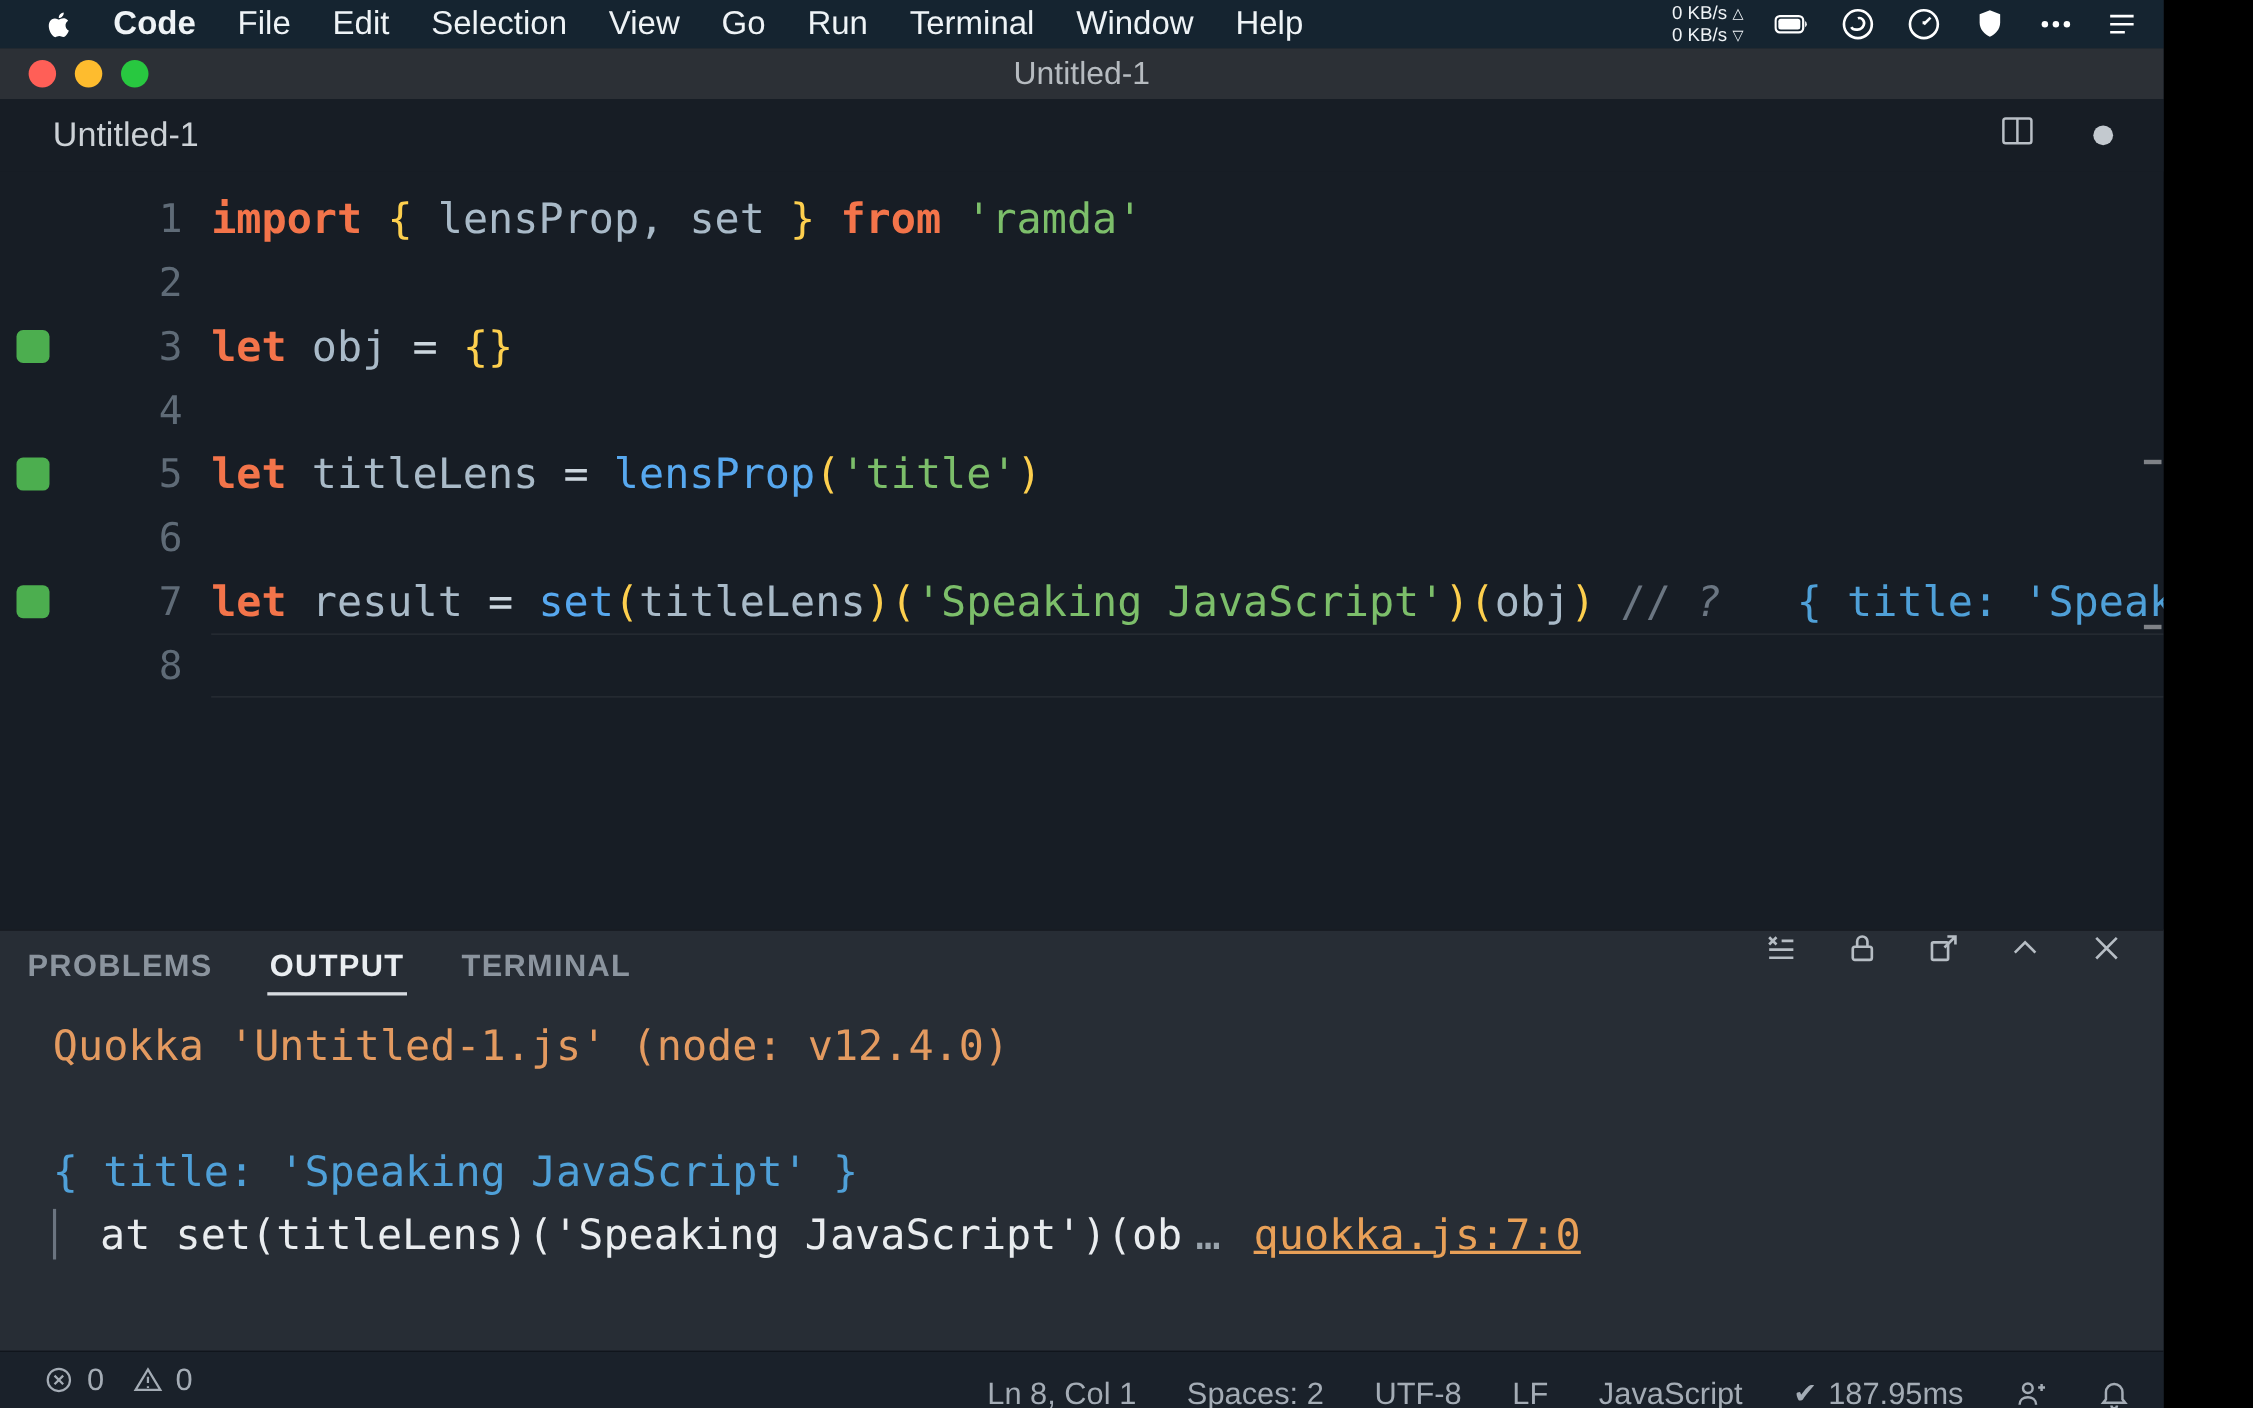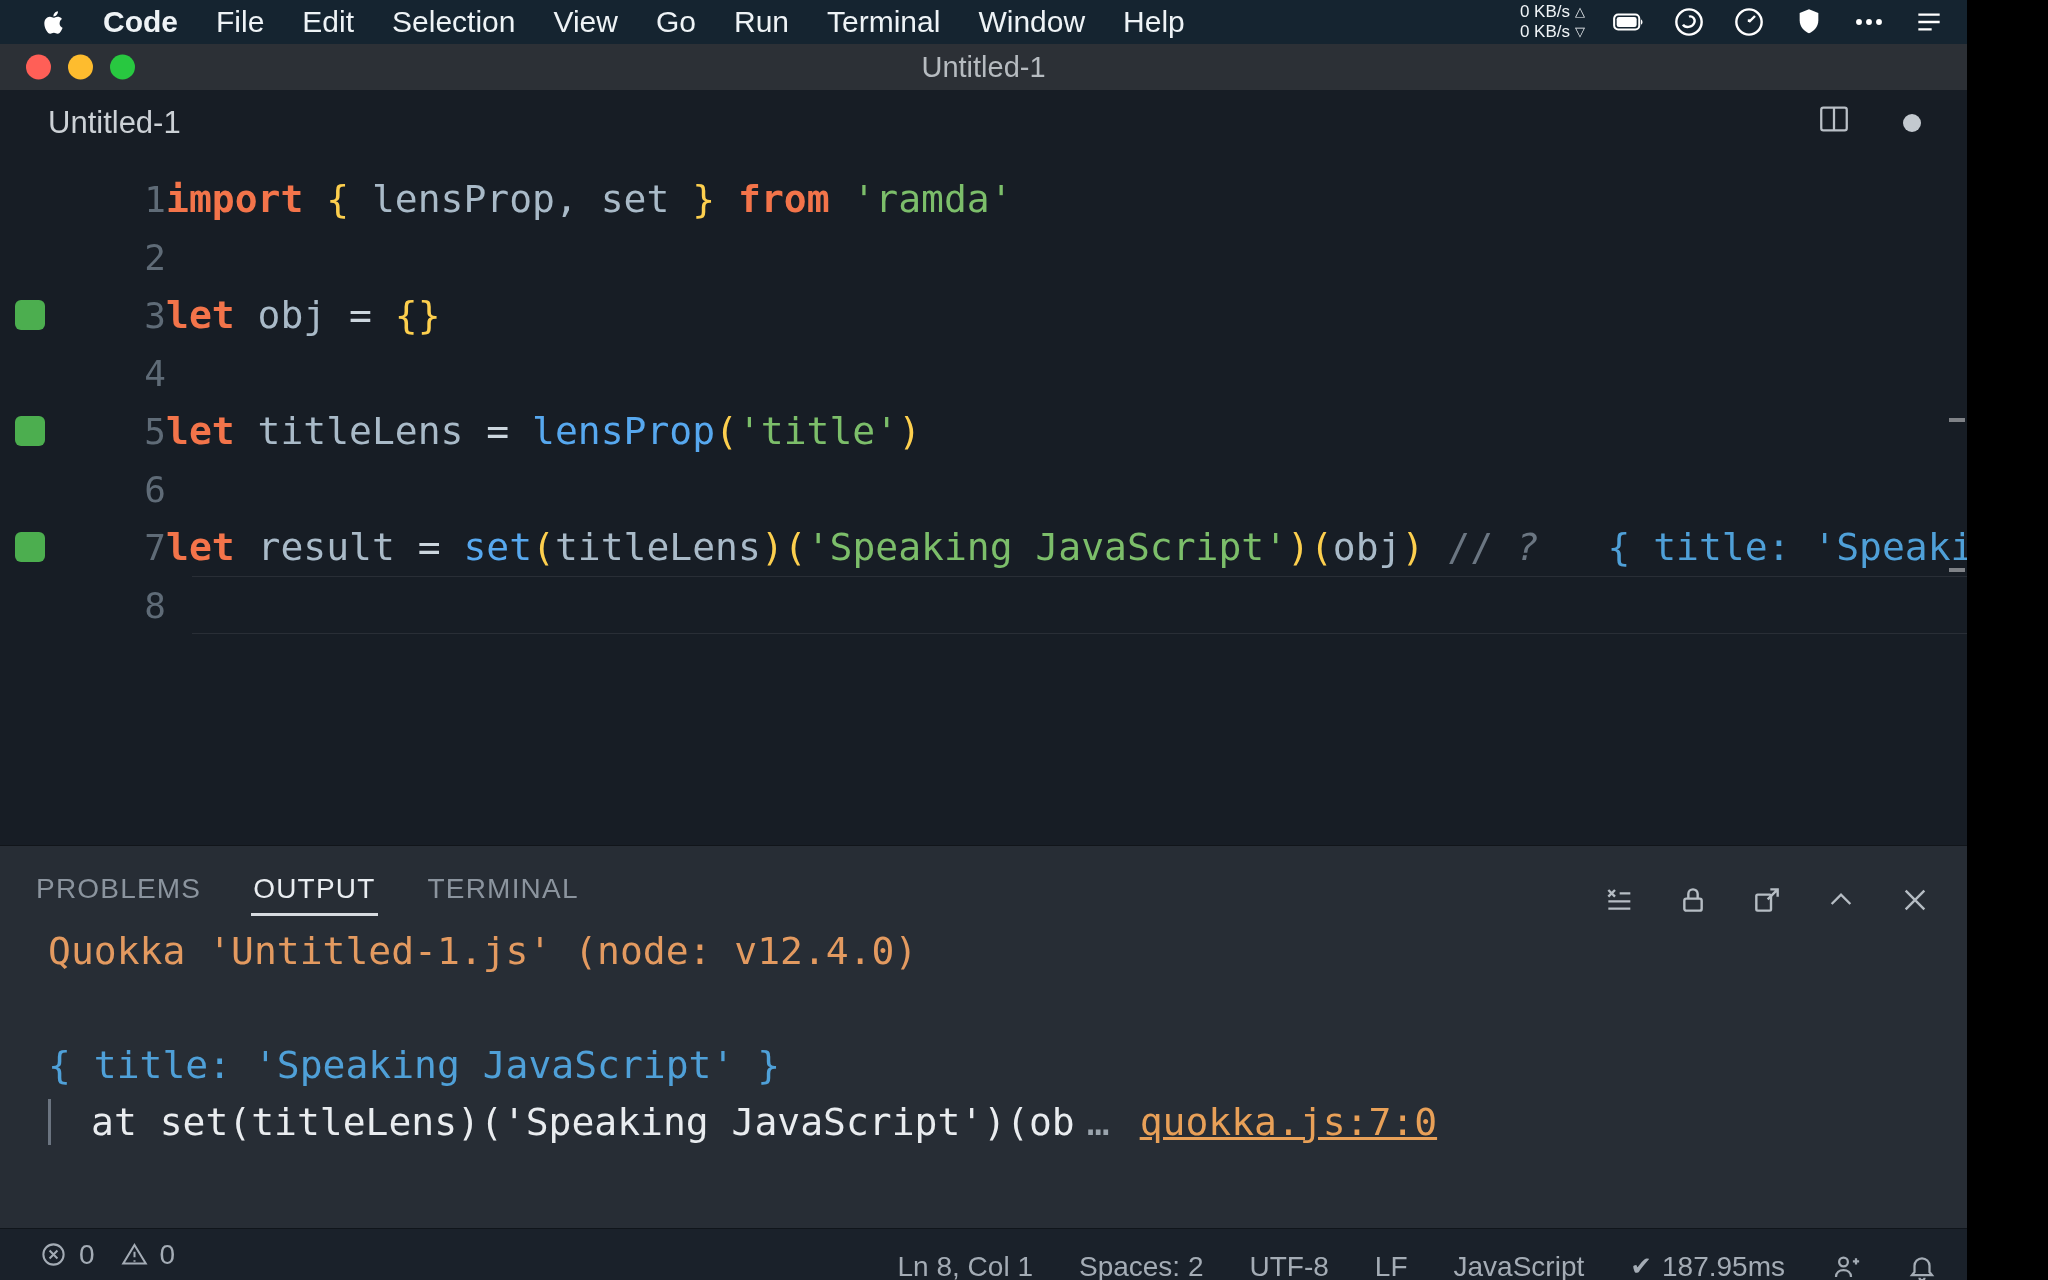--- a/index.html
+++ b/index.html
@@ -60,40 +60,40 @@
   }
   .code-line { display:flex; align-items:center; height:58px; position:relative; }
   .code-line.current-line::after {
     content:""; position:absolute; left:192px; right:0; top:0; bottom:0;
     border-top:1px solid rgba(255,255,255,0.08);
     border-bottom:1px solid rgba(255,255,255,0.08);
   }
   .coverage { width:60px; display:flex; justify-content:center; flex:0 0 60px; }
   .coverage.on::before { content:""; width:30px; height:30px; border-radius:6px; background:#4cae4f; }
   .line-number { width:106px; flex:0 0 106px; text-align:right; color:#5f6b77; font-size:36px; }
-  .line-content { white-space:pre; }
+  .line-content { white-space:pre; margin-left:26px; }
   .tk-keyword { color:#f3744a; font-weight:700; }
   .tk-brace { color:#fdcf4e; }
   .tk-ident { color:#a9bac8; }
   .tk-func { color:#57a8ef; }
   .tk-string { color:#7cbe6a; }
   .tk-op, .tk-plain { color:#ccd6de; }
   .tk-comment { color:#6b7682; }
   .tk-italic { font-style:italic; }
   .tk-inline { color:#4fa0d8; }
   .ruler-tick { position:absolute; right:2px; width:16px; height:4px; background:rgba(255,255,255,0.45); }
   .ruler-tick.t1 { top:418px; }
   .ruler-tick.t2 { top:568px; }
 
   
   .panel {
     position:absolute; top:845px; left:0; right:0; height:383px;
     background:#272d35; border-top:1px solid #11151a;
   }
-  .panel-header { height:70px; display:flex; align-items:flex-end; padding:0 36px 0 34px; }
+  .panel-header { height:70px; display:flex; align-items:flex-start; padding:0 36px 0 23px;font-weight:bold; }
   .panel-tabs { display:flex; gap:48px; }
   .panel-tab {
     font-size:28px; letter-spacing:1.2px; color:#8b949e;
     padding:16px 2px 8px; border-bottom:3px solid transparent; white-space:nowrap;
   }
   .panel-tab.active { color:#e9edf1; border-bottom-color:#d7dbe0; }
   .panel-controls { margin-left:auto; display:flex; align-items:center; gap:42px; }
   .channel-select {
     width:408px; height:48px; border:1px solid #565d66; border-radius:8px;
     background:#2f353e; color:#e8ecef; font-size:28px;

